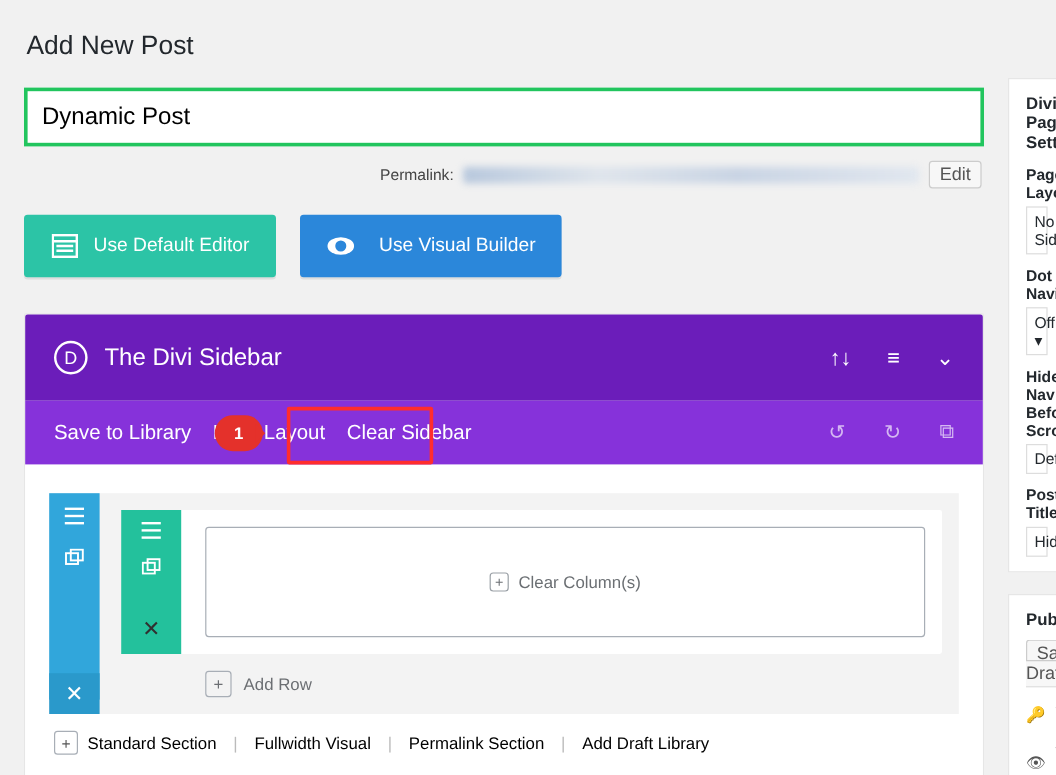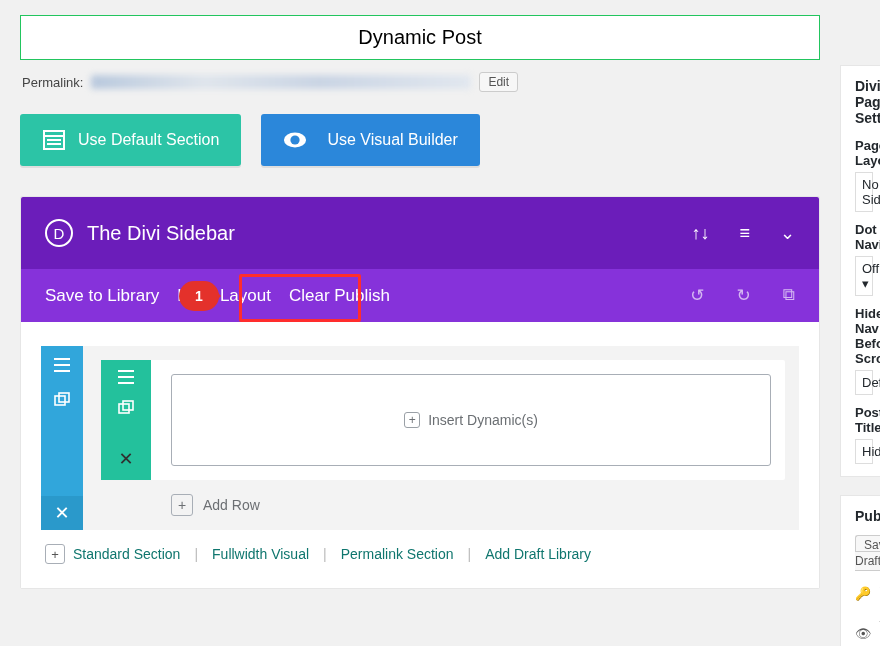--- a/index.html
+++ b/index.html
@@ -8,32 +8,32 @@
     font-family: -apple-system, "Segoe UI", "Helvetica Neue", Arial, sans-serif;
     background: #f1f1f1;
     font-size: 14px;
     color: #23282d;
   }
   .wrap { padding: 15px 0 0 20px; display: flex; gap: 20px; }
   .main { flex: 0 0 800px; min-width: 0; }
   .side { flex: 0 0 48px; overflow: hidden; padding-top: 50px;}
   h1.page-title { font-size: 22px; font-weight: 400; margin: 10px 0 22px 2px; color: #23282d;}
   .title-input {
-    width: 100%; background: #fff; border: 1px solid #22c55e;
-    padding: 10px 12px; font-size: 20px; outline: none; text-align: center;
-  }
-  .permalink-row { margin: 12px 2px 22px; font-size: 13px; color: #444; display: flex; align-items: center;}
+    width: 100%; background: #fff; border: 3px solid #22c55e;
+    padding: 10px 12px; font-size: 20px; outline: none;
+  }
+  .permalink-row { margin: 12px 2px 22px; font-size: 13px; color: #444; display: flex; align-items: center; justify-content: flex-end;}
   .permalink-row .blur {
     display: inline-block; width: 380px; height: 14px;
     background: linear-gradient(90deg, #b8c8dd 0%, #dfe5ec 30%, #c9d4e4 60%, #e1e7ef 100%);
     border-radius: 3px; filter: blur(3px); margin: 0 8px;
   }
   .small-btn {
     border: 1px solid #ccc; background: #f7f7f7; padding: 2px 8px;
-    border-radius: 3px; font-size: 12px; color: #555; cursor: pointer;
+    border-radius: 3px; font-size: 15px; color: #555; cursor: pointer;
   }
   .editor-btns { display: flex; gap: 20px; margin-bottom: 30px;}
   .ebtn {
     display: inline-flex; align-items: center; gap: 12px;
     padding: 14px 22px; color: #fff; font-size: 16px;
     border-radius: 3px; cursor: pointer; border: none;
   }
   .ebtn.green { background: #2cc4a6; box-shadow: 0 2px 0 rgba(0,0,0,0.08);}
   .ebtn.blue  { background: #2b87da; box-shadow: 0 2px 0 rgba(0,0,0,0.08); gap: 20px;}
   .ebtn .ico { width: 24px; height: 24px; display:inline-flex; align-items:center; justify-content:center;}
@@ -114,58 +114,59 @@
   }
   .footer-add {
     padding: 14px 4px 10px; font-size: 14px; color:#555;
     display:flex; align-items:center; gap: 8px;
   }
   .footer-add .pbox {
     width:20px;height:20px;border:1.5px solid #a8aeb6;border-radius:3px;
     display:inline-flex;align-items:center;justify-content:center;font-size:13px;
   }
   .footer-add .sep { color:#bbb; margin: 0 6px;}
-  .footer-add a { color:#0f766e; text-decoration:none; cursor:pointer;}
+  .footer-add a { color:#000000; text-decoration:none; cursor:pointer;}
   .hbar{ width:16px; height:2px; background:#fff; margin:2px 0;}
   .hicon{display:flex;flex-direction:column;align-items:center;cursor:pointer;}
 
   
   .meta-box { background:#fff; border:1px solid #e6e6e6; margin-bottom: 18px; padding: 12px 14px;}
   .meta-box h3 { margin:0 0 12px 0; font-size:14px; font-weight:600;}
   .meta-box .lbl { font-weight:600; margin: 10px 0 4px; font-size:13px;}
   .meta-box select, .meta-box .fake-sel {
     width:100%; border:1px solid #ddd; padding:4px 6px; font-size:13px; background:#fff;
   }
   .pub-row { display:flex; align-items:center; gap:8px; margin:10px 0; color:#555; font-size:13px;}
 </style>
 </head>
 <body>
 
 <div class="wrap">
   <div class="main">
+    <h1 class="page-title">Add New Post</h1>
 
     <input class="title-input" type="text" value="Dynamic Post" style="">
 
     <div class="permalink-row">
       <span>Permalink:</span>
       <span class="blur"></span>
       <span class="small-btn">Edit</span>
     </div>
 
     <div class="editor-btns">
       <button class="ebtn green">
         <span class="ico">
           <svg width="22" height="20" viewBox="0 0 22 20" fill="none">
             <rect x="1" y="1" width="20" height="18" stroke="#fff" stroke-width="2"></rect>
             <line x1="1" y1="6" x2="21" y2="6" stroke="#fff" stroke-width="2"></line>
             <line x1="4" y1="10" x2="18" y2="10" stroke="#fff" stroke-width="2"></line>
             <line x1="4" y1="14" x2="18" y2="14" stroke="#fff" stroke-width="2"></line>
           </svg>
         </span>
-        <span>Use Default Section</span>
+        <span>Use Default Editor</span>
       </button>
       <button class="ebtn blue">
         <span class="ico">
           <svg width="26" height="18" viewBox="0 0 26 18" fill="none">
             <ellipse cx="13" cy="9" rx="12" ry="8" fill="#fff"></ellipse>
             <circle cx="13" cy="9" r="5" fill="#2b87da"></circle>
           </svg>
         </span>
         <span>Use Visual Builder</span>
       </button>
@@ -181,21 +182,21 @@
           <span>↑↓</span>
           <span>≡</span>
           <span>⌄</span>
         </div>
       </div>
 
       <div class="divi-sub">
         <div class="left">
           <span class="t">Save to Library</span>
           <span class="t">Load Layout</span>
-          <span class="t">Clear Publish</span>
+          <span class="t">Clear Sidebar</span>
         </div>
         <div class="right">
           <span>↺</span>
           <span>↻</span>
           <span>⧉</span>
         </div>
         <div class="callout">1</div>
         <div class="highlight-box"></div>
       </div>
 
@@ -227,21 +228,21 @@
                 <span>
                   <svg width="16" height="14" viewBox="0 0 16 14" stroke="#fff" fill="none" stroke-width="1.6">
                     <rect x="1" y="4" width="10" height="9"></rect>
                       <rect x="5" y="1" width="10" height="9"></rect>
                   </svg>
                 </span>
                 <span class="close">✕</span>
               </div>
               <div class="col-slot">
                 <span style="border:1.5px solid #9aa0a6;border-radius:3px;width:16px;height:16px;display:inline-flex;align-items:center;justify-content:center;font-size:12px;">+</span>
-                <span>Insert Dynamic(s)</span>
+                <span>Clear Column(s)</span>
               </div>
             </div>
             <div class="add-row">
               <span class="pbox">+</span>
               <span>Add Row</span>
             </div>
           </div>
         </div>
 
         <div class="footer-add">

